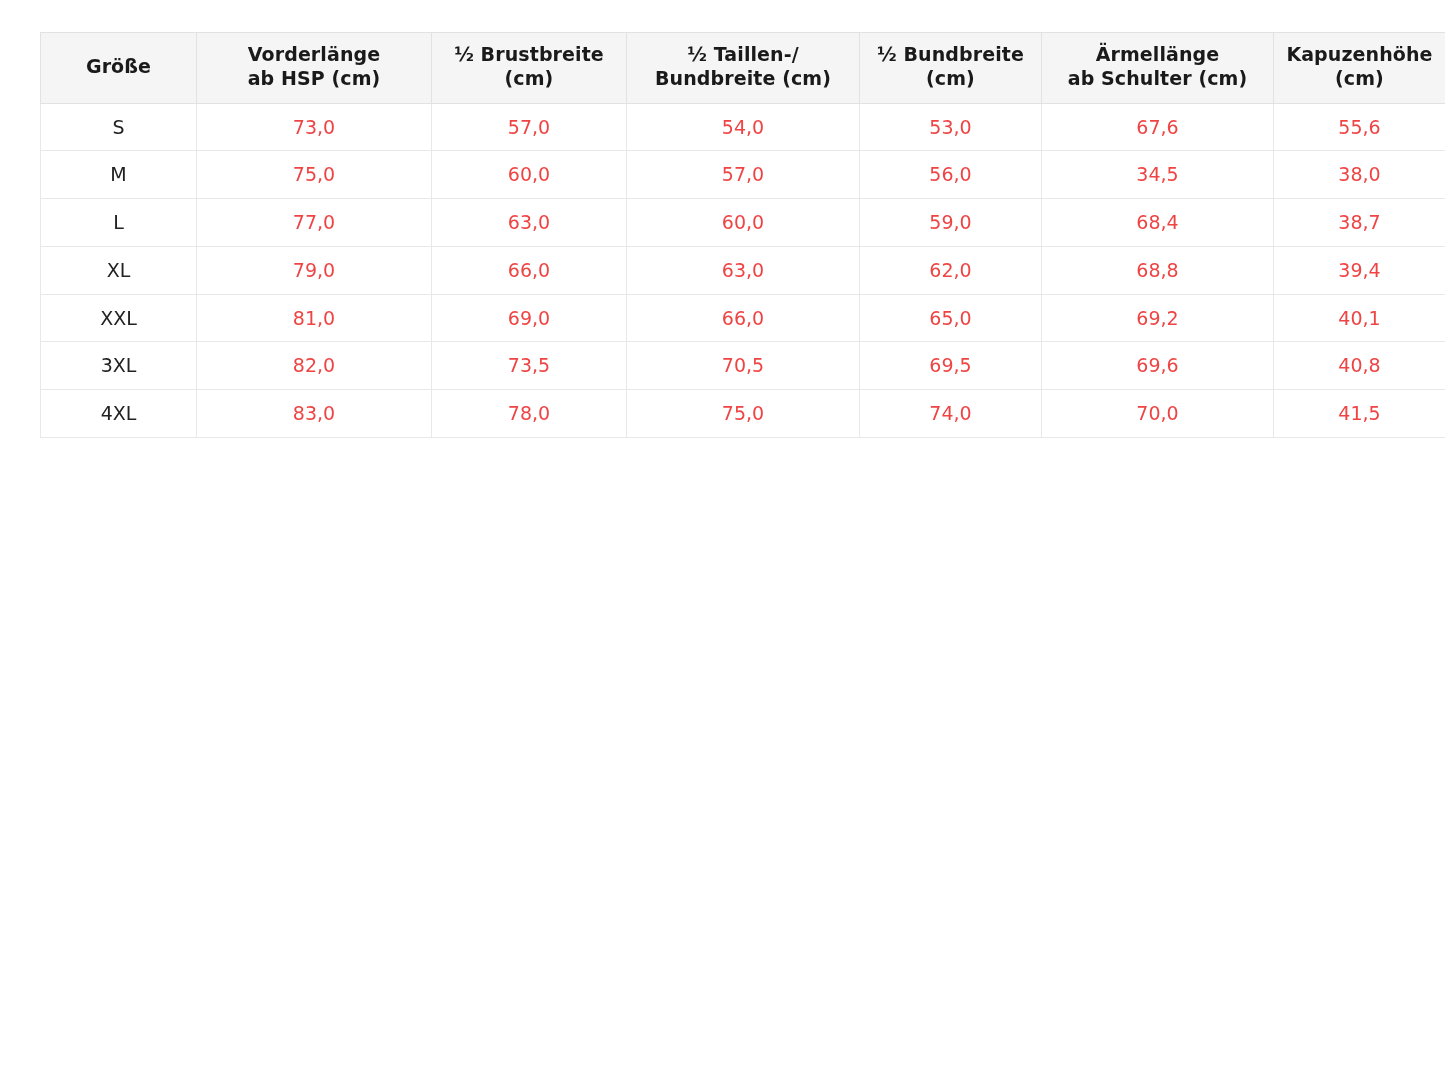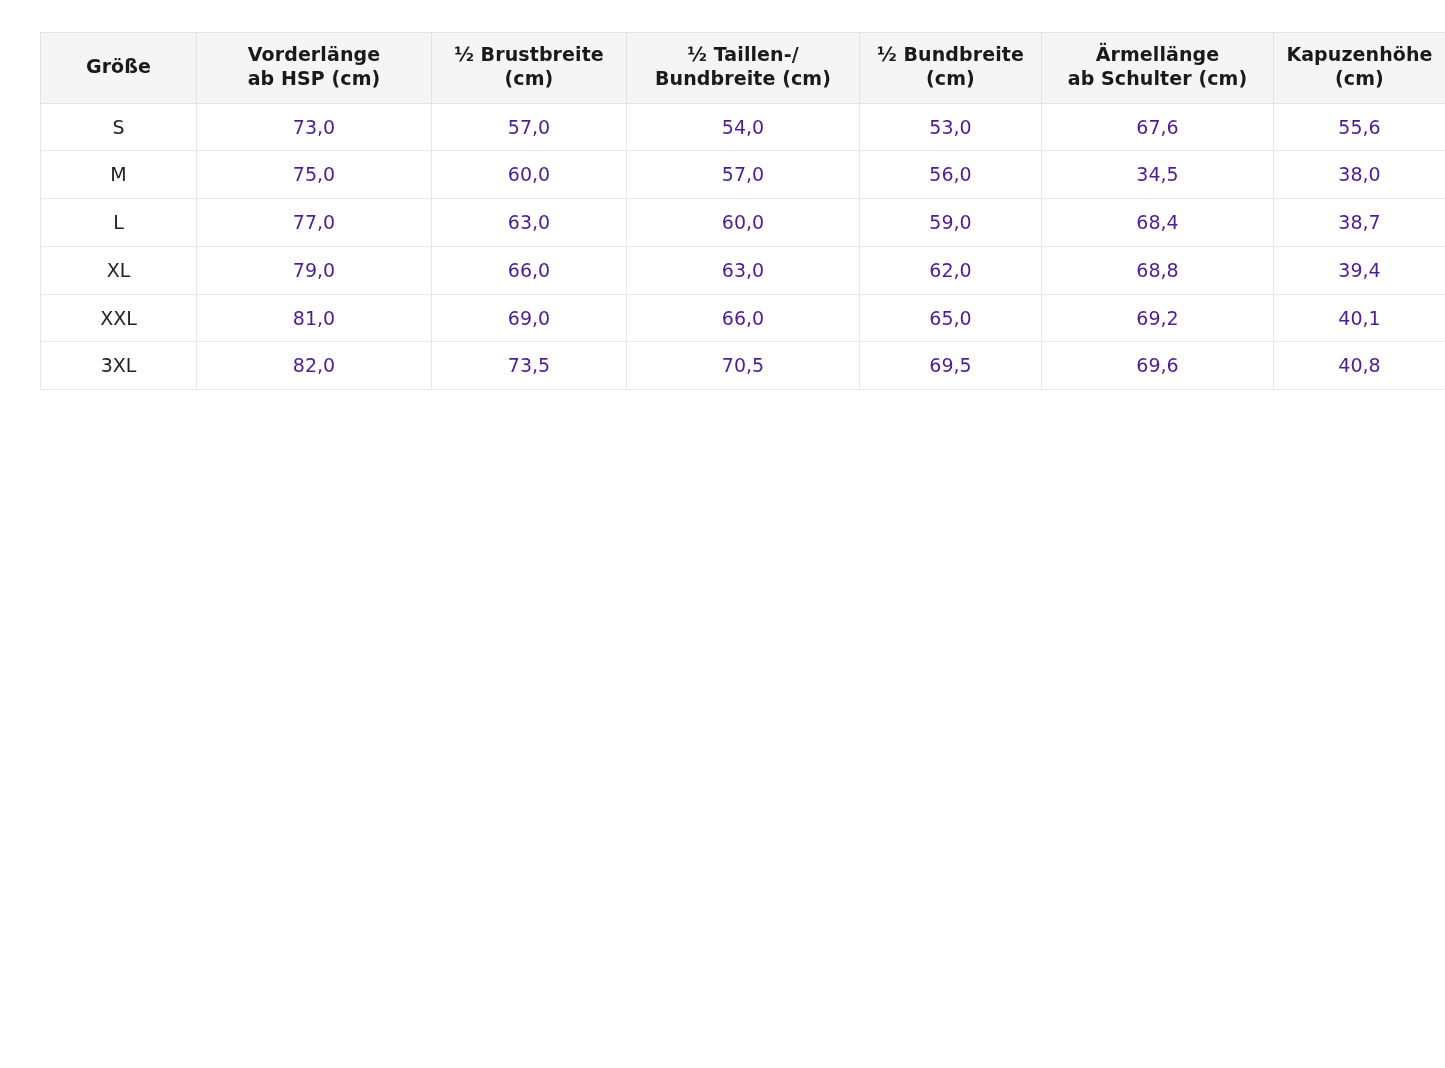--- a/index.html
+++ b/index.html
@@ -40,21 +40,21 @@
     text-align: center;
     padding: 10px 6px 12px 6px;
     border: 1px solid #e2e2e2;
     line-height: 1.25;
     vertical-align: middle;
     letter-spacing: 0.1px;
   }
   table.size-table tbody td {
     font-size: 19px;
     font-weight: normal;
-    color: #4c1d95;
+    color: #ef4444;
     text-align: center;
     padding: 12px 6px;
     border: 1px solid #e8e8e8;
     background: #ffffff;
     line-height: 1.2;
     height: 21px;
   }
   table.size-table tbody tr td:first-child {
     color: #222222;
   }
@@ -164,16 +164,25 @@
         </tr>
         <tr>
           <td>3XL</td>
           <td>82,0</td>
           <td>73,5</td>
           <td>70,5</td>
           <td>69,5</td>
           <td>69,6</td>
           <td>40,8</td>
         </tr>
+        <tr>
+          <td>4XL</td>
+          <td>83,0</td>
+          <td>78,0</td>
+          <td>75,0</td>
+          <td>74,0</td>
+          <td>70,0</td>
+          <td>41,5</td>
+        </tr>
       </tbody>
     </table>
   </div>
 </div>
 
 </body></html>

